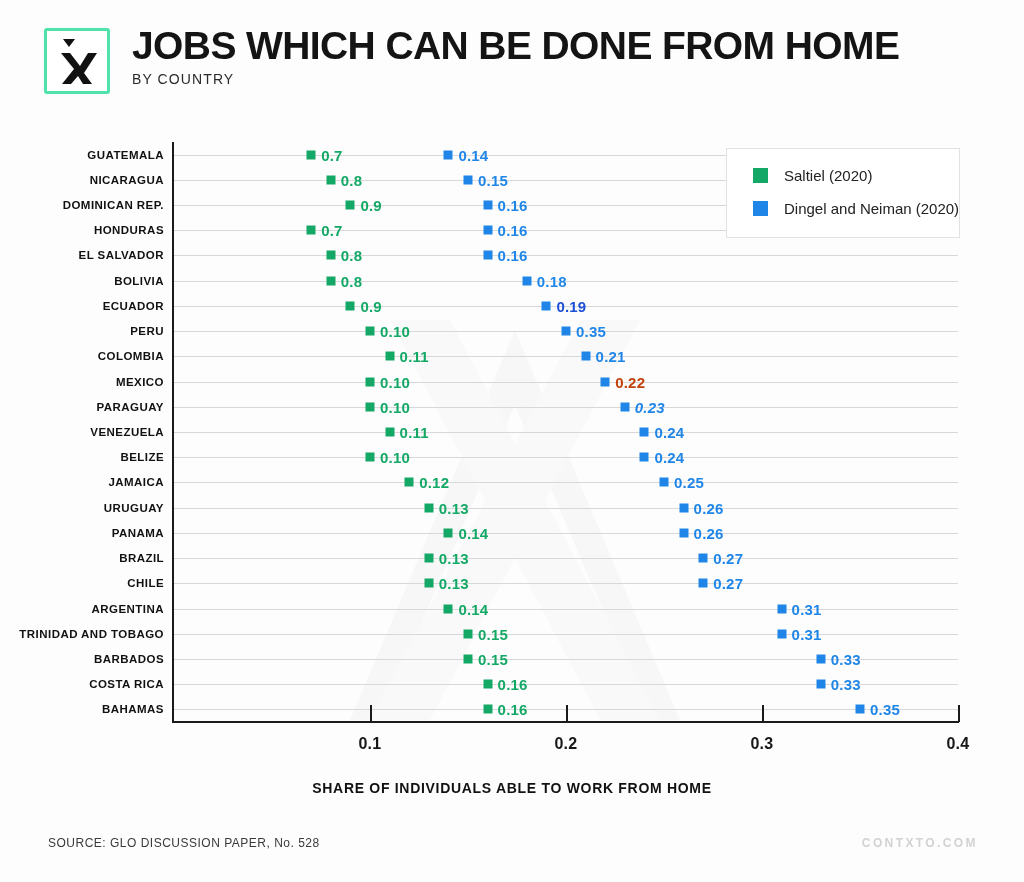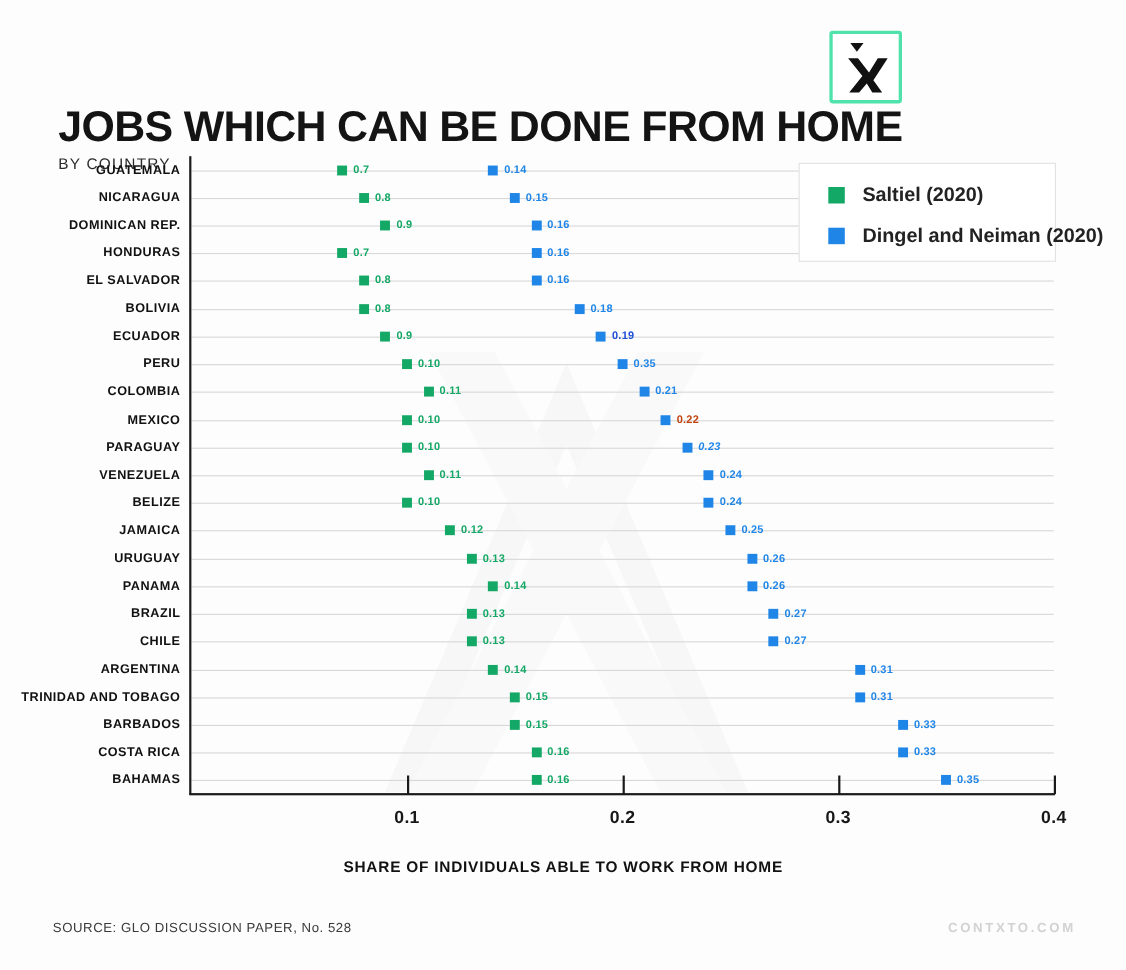--- a/index.html
+++ b/index.html
@@ -20,24 +20,23 @@
     position: absolute;
     left: 330px; top: 160px;
     width: 370px; height: 560px;
     opacity: 0.5;
     pointer-events: none;
   }
 
   
   .header {
     position: absolute;
-    left: 31px; top: 24px;
+    left: 44px; top: 24px;
     display: flex;
-    align-items: flex-end;
-    flex-direction: column;
+    align-items: flex-start;
   }
   .logo-box {
     width: 66px; height: 66px;
     border: 3px solid #4fe3ab;
     border-radius: 3px;
     background: #ffffff;
     position: relative;
     flex: 0 0 auto;
     margin-top: 4px;
   }
@@ -116,21 +115,21 @@
   
   .pt {
     position: absolute;
     width: 9px; height: 9px;
     transform: translate(-50%, -50%);
   }
   .pt.green { background: #14a866; }
   .pt.blue  { background: #1f86e8; }
   .pt-label {
     position: absolute;
-    font-size: 10px;
+    font-size: 15px;
     font-weight: bold;
     white-space: nowrap;
     transform: translateY(-50%);
     letter-spacing: 0.2px;
   }
   .pt-label.green { color: #14a866; }
   .pt-label.blue  { color: #1f86e8; }
 
   
   .axis-title {
@@ -158,24 +157,23 @@
     margin-bottom: 16px;
   }
   .legend-swatch {
     width: 15px; height: 15px;
     flex: 0 0 auto;
   }
   .legend-swatch.green { background: #14a866; }
   .legend-swatch.blue  { background: #1f86e8; }
   .legend-text {
     margin-left: 16px;
-    font-size: 18px;
+    font-size: 15px;
     color: #222222;
     white-space: nowrap;
-    font-weight: bold;
   }
 
   
   .footer-source {
     position: absolute;
     left: 48px; top: 836px;
     font-size: 12px;
     color: #3a3a3a;
     letter-spacing: 0.5px;
   }

